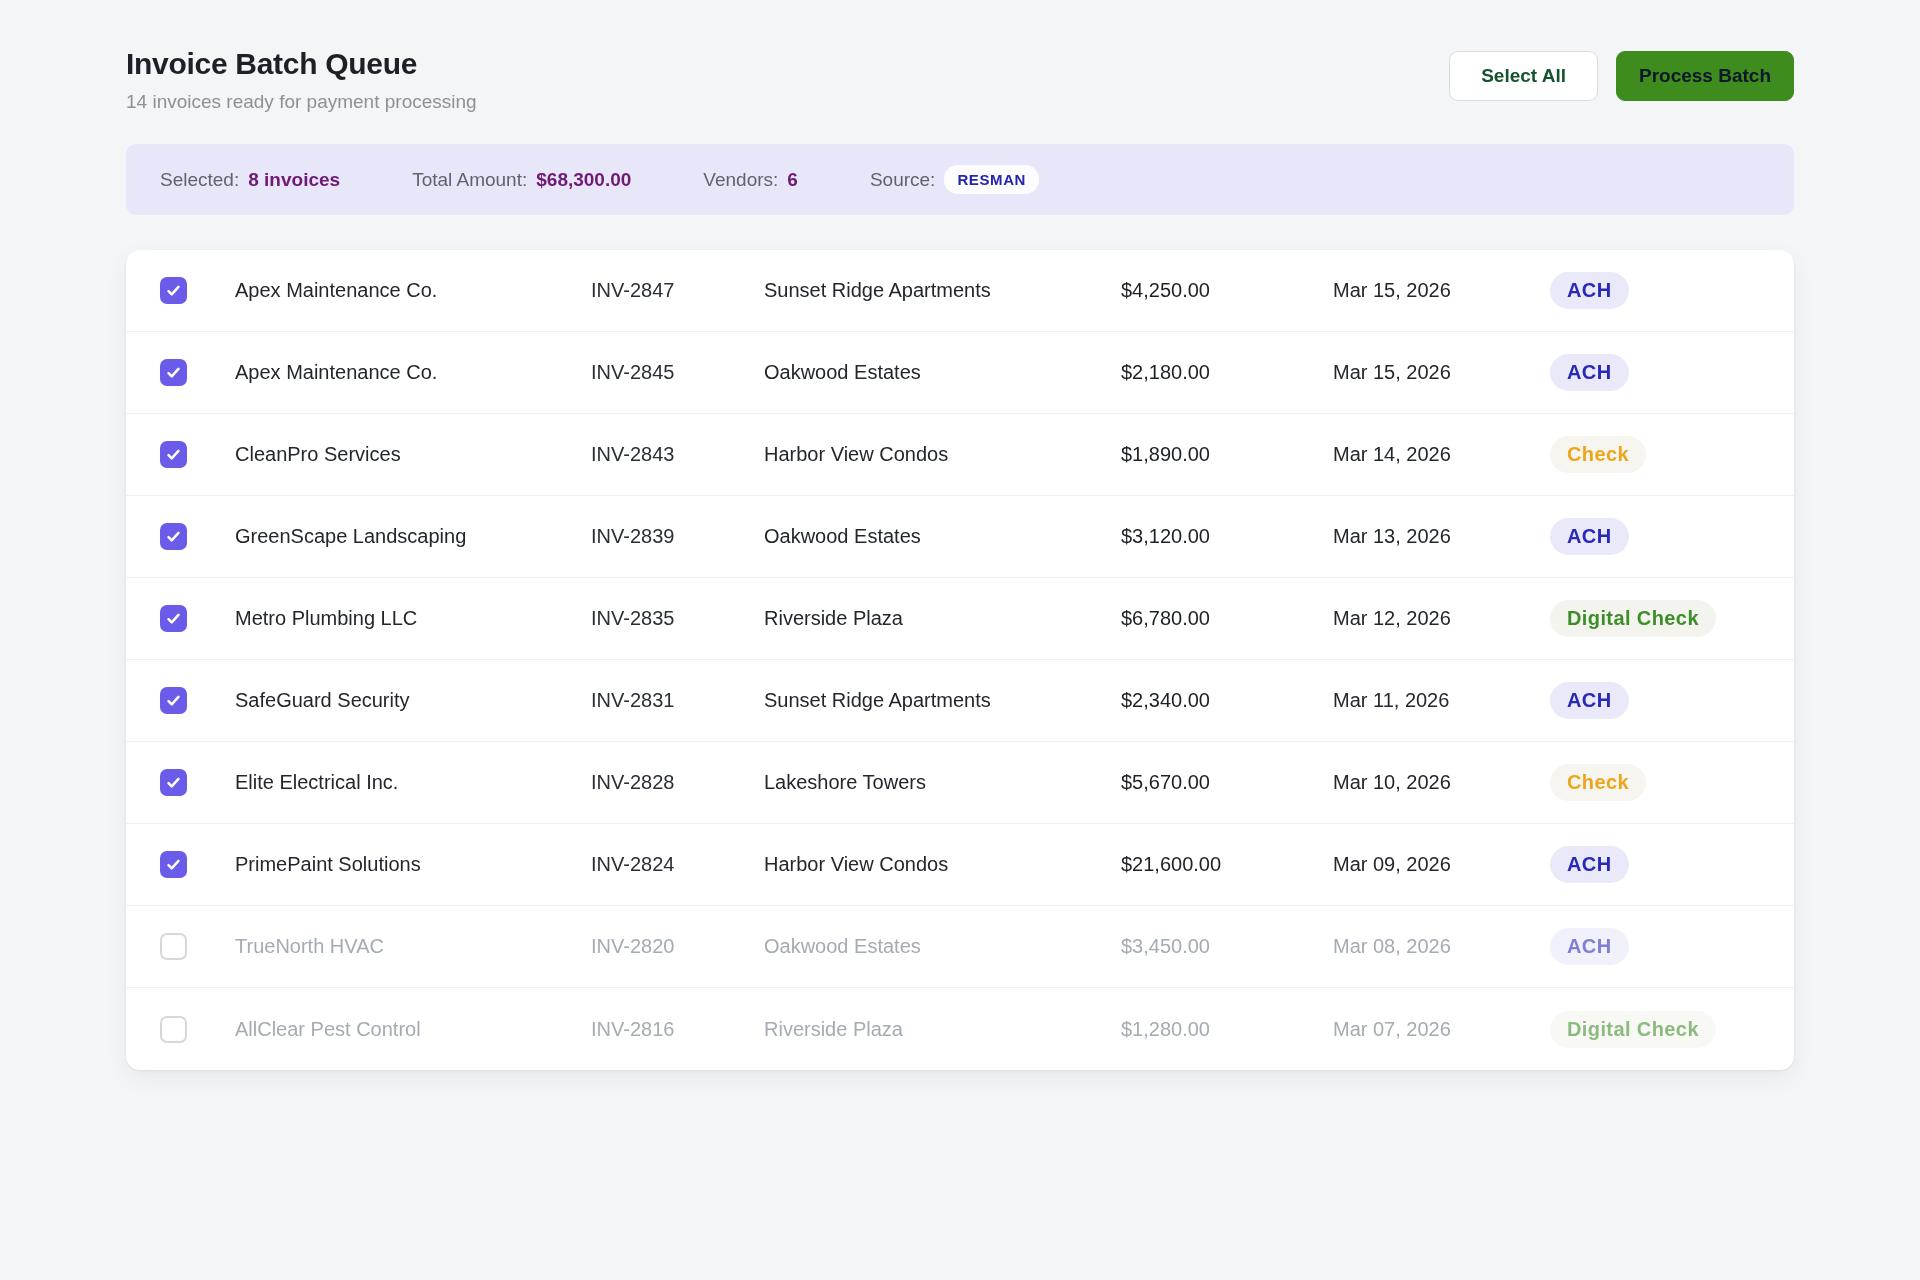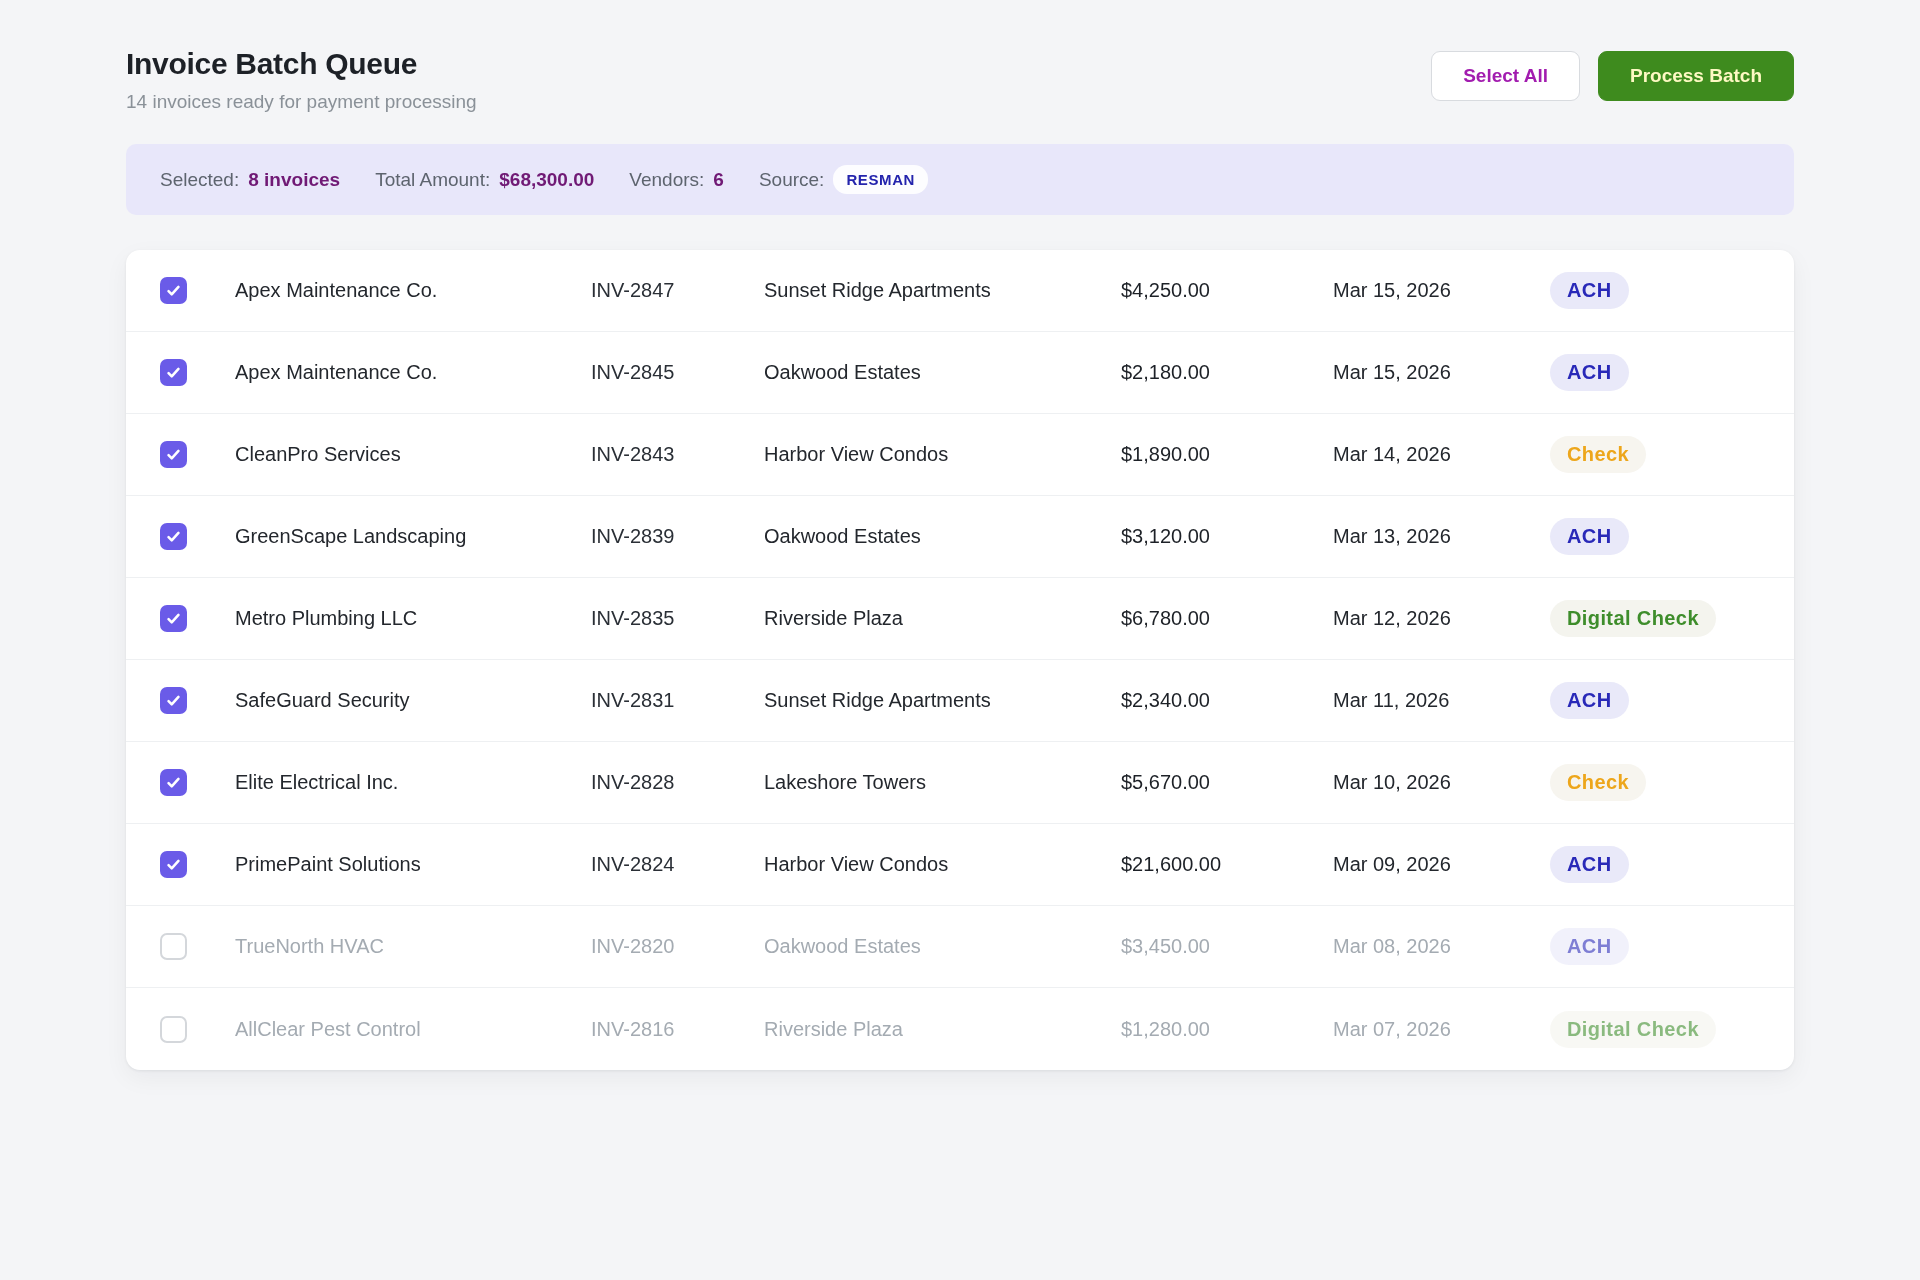--- a/index.html
+++ b/index.html
@@ -24,28 +24,28 @@
   .page{width:1668px;margin:0 auto;padding-top:47px;}
 
   
   .page-header{display:flex;justify-content:space-between;align-items:flex-start;}
   .page-title{font-size:30px;font-weight:700;letter-spacing:-0.3px;color:#1d2127;}
   .page-subtitle{font-size:19px;color:#8a9198;margin-top:10px;}
   .header-actions{display:flex;gap:18px;margin-top:4px;}
   .btn{height:50px;border-radius:9px;font-size:19px;font-weight:700;
        display:inline-flex;align-items:center;justify-content:center;
        cursor:pointer;font-family:inherit;}
-  .btn-secondary{background:#ffffff;border:1px solid #d8dbdf;color:#a21caf;padding:0 31px;}
-  .btn-primary{background:var(--green-btn);border:1px solid var(--green-btn);color:#fef9c3;padding:0 31px;}
+  .btn-secondary{background:#ffffff;border:1px solid #d8dbdf;color:#14532d;padding:0 31px;}
+  .btn-primary{background:var(--green-btn);border:1px solid var(--green-btn);color:#0f172a;padding:0 22px;}
 
   
   .summary-bar{
     margin-top:31px;height:71px;background:var(--summary-bg);
     border-radius:10px;display:flex;align-items:center;
-    padding:0 34px;gap:35px;font-size:19px;
+    padding:0 34px;gap:72px;font-size:19px;
   }
   .summary-item{display:flex;align-items:center;gap:9px;}
   .summary-label{color:#5d646e;}
   .summary-value{color:#701a75;font-weight:700;}
   .source-badge{
     background:#fdfdff;color:var(--resman-text);
     font-size:15px;font-weight:700;letter-spacing:0.6px;
     padding:6px 13px;border-radius:14px;
   }
 

